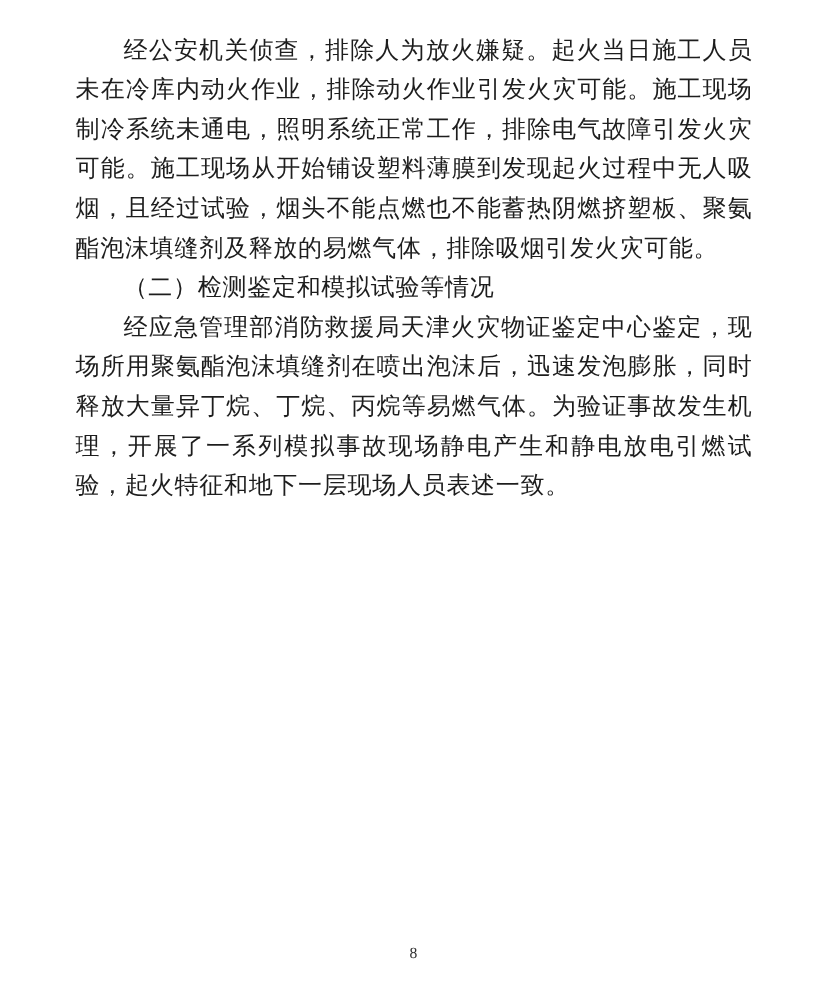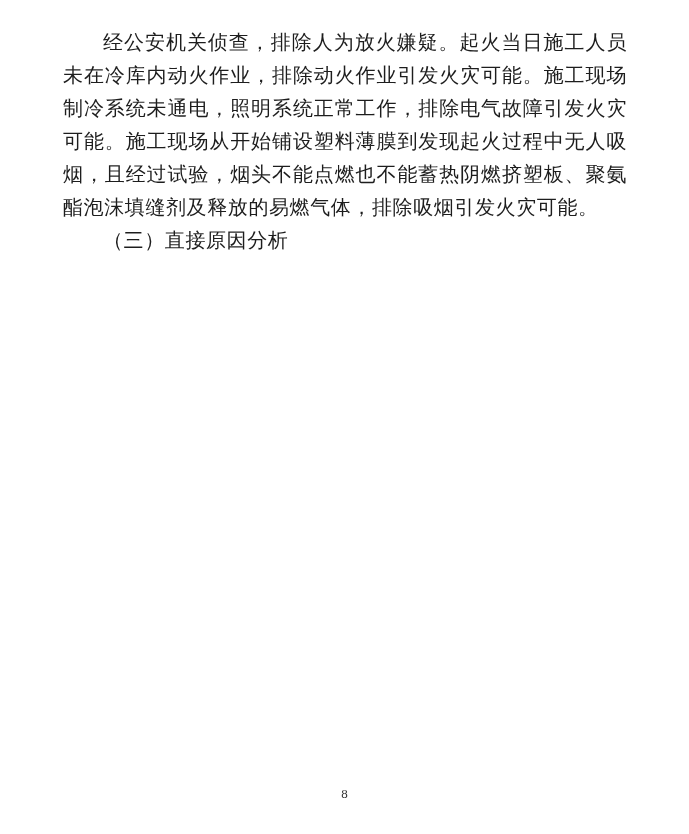--- a/index.html
+++ b/index.html
@@ -54,21 +54,22 @@
     color: #333333;
   }
 </style>
 </head>
 <body>
 
 <div class="page">
 
   <p class="para">经公安机关侦查，排除人为放火嫌疑。起火当日施工人员未在冷库内动火作业，排除动火作业引发火灾可能。施工现场制冷系统未通电，照明系统正常工作，排除电气故障引发火灾可能。施工现场从开始铺设塑料薄膜到发现起火过程中无人吸烟，且经过试验，烟头不能点燃也不能蓄热阴燃挤塑板、聚氨酯泡沫填缝剂及释放的易燃气体，排除吸烟引发火灾可能。</p>
 
+  <p class="heading">（二）检测鉴定和模拟试验等情况</p>
+
+  <p class="para">经应急管理部消防救援局天津火灾物证鉴定中心鉴定，现场所用聚氨酯泡沫填缝剂在喷出泡沫后，迅速发泡膨胀，同时释放大量异丁烷、丁烷、丙烷等易燃气体。为验证事故发生机理，开展了一系列模拟事故现场静电产生和静电放电引燃试验，起火特征和地下一层现场人员表述一致。</p>
 
 
-
-  <p class="heading">（三）直接原因分析</p>
 
 
   <div class="page-number">8</div>
 
 </div>
 
 </body></html>

